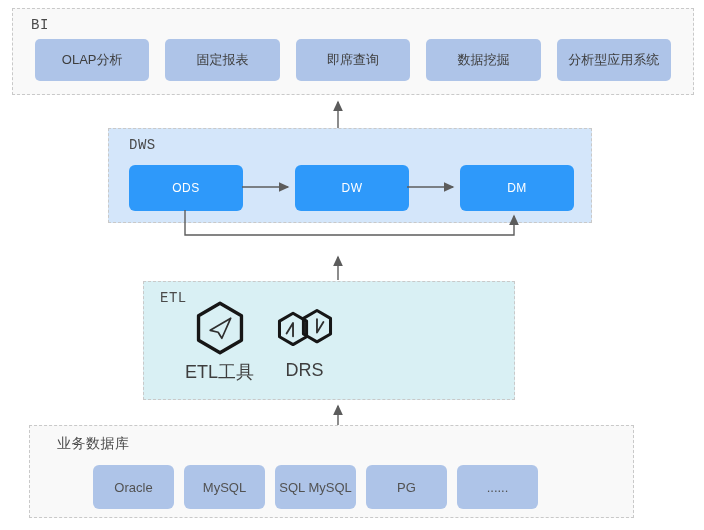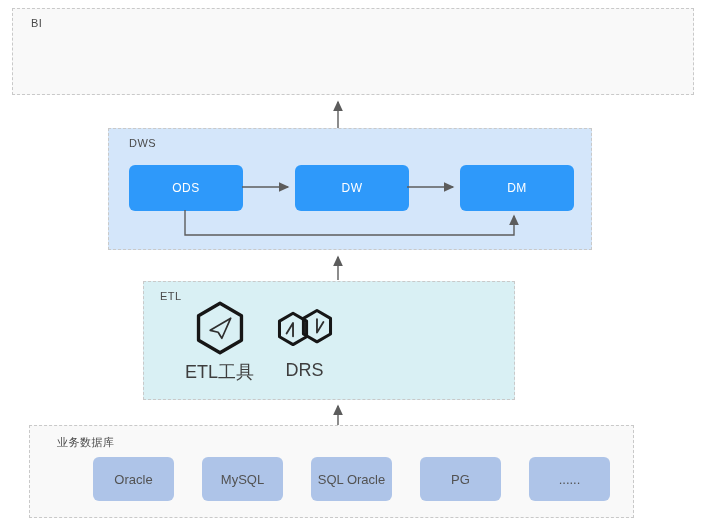--- a/index.html
+++ b/index.html
@@ -1,63 +1,70 @@
 <!DOCTYPE html>
 <html style="--accent-blue: #2e99fa; --chip-fill: #aec4e8; --dws-bg: #d4e6fa; --etl-bg: #d9f0f4; --panel-bg: #f9f9f9; --border-dashed: #c9c9c9; --arrow: #5c5c5c; --title-text: #4a4a4a; --chip-text: #3e3e3e; --node-text: #ffffff; --icon-stroke: #161616; --icon-glyph: #2e2e2e;"><head>
 <meta charset="utf-8">
 <style>
   html,body{margin:0;padding:0;background:#ffffff;font-family:"Liberation Sans",sans-serif;}
   .canvas{position:relative;width:704px;height:530px;background:#ffffff;overflow:hidden;}
 
   .layer{position:absolute;box-sizing:border-box;border:1px dashed var(--border-dashed,#c9c9c9);}
-  .layer-title{position:absolute;top:8px;left:18px;font-size:11px;color:var(--title-text,#4a4a4a);letter-spacing:.5px;}
+  .layer-title{position:absolute;top:8px;left:18px;font-size:14px;color:var(--title-text,#4a4a4a);letter-spacing:.5px;font-family:Liberation Mono, monospace;}
 
   
   .bi{left:12px;top:8px;width:682px;height:87px;background:var(--panel-bg,#f9f9f9);}
   .chip-row{position:absolute;left:22px;right:22px;bottom:13px;display:flex;gap:16px;}
   .chip{flex:1;height:42px;background:var(--chip-fill,#aec4e8);border-radius:5px;
         display:flex;align-items:center;justify-content:center;
         font-size:13px;color:var(--chip-text,#3e3e3e);white-space:nowrap;}
 
   
-  .dws{left:108px;top:128px;width:484px;height:122px;background:var(--dws-bg,#d4e6fa);}
+  .dws{left:108px;top:128px;width:484px;height:95px;background:var(--dws-bg,#d4e6fa);}
   .node{position:absolute;top:36px;width:114px;height:46px;background:var(--accent-blue,#2e99fa);
         border-radius:6px;color:var(--node-text,#fff);font-size:12px;
         display:flex;align-items:center;justify-content:center;letter-spacing:.5px;}
   .node-ods{left:20px}.node-dw{left:186px}.node-dm{left:351px}
 
   
   .etl{left:143px;top:281px;width:372px;height:119px;background:var(--etl-bg,#d9f0f4);}
   .tools{position:absolute;left:33px;top:17px;display:flex;}
   .tool{width:85px;display:flex;flex-direction:column;align-items:center;}
   .tool-icon-wrap{height:58px;display:flex;align-items:center;justify-content:center;}
   .tool-label{margin-top:3px;font-size:18px;color:var(--chip-text,#3e3e3e);white-space:nowrap;}
   .hex{fill:none;stroke:var(--icon-stroke,#161616);stroke-width:3.6;stroke-linejoin:round;}
   .hex-sm{stroke-width:3.3;}
   .glyph{fill:none;stroke:var(--icon-glyph,#2e2e2e);stroke-width:2;stroke-linecap:round;stroke-linejoin:round;}
   .glyph-thin{stroke-width:1.8;}
 
   
   .db{left:29px;top:425px;width:605px;height:93px;background:var(--panel-bg,#f9f9f9);}
   .db .layer-title{left:27px;top:9px;}
-  .db-row{position:absolute;left:63px;bottom:16px;display:flex;gap:28px;}
+  .db-row{position:absolute;left:63px;bottom:8px;display:flex;gap:10px;}
   .db-chip{flex:none;width:81px;height:44px;border-radius:6px;font-size:13px;color:#525252;}
 
   
   .connectors{position:absolute;left:0;top:0;width:704px;height:530px;pointer-events:none;}
   .cl{stroke:var(--arrow,#5c5c5c);stroke-width:1.4;fill:none;}
   .ah{fill:var(--arrow,#5c5c5c);}
 </style>
 </head>
 <body>
 
 <div class="canvas">
 
   <section class="layer bi">
     <div class="layer-title">BI</div>
+    <div class="chip-row">
+      <div class="chip">OLAP分析</div>
+      <div class="chip">固定报表</div>
+      <div class="chip">即席查询</div>
+      <div class="chip">数据挖掘</div>
+      <div class="chip">分析型应用系统</div>
+    </div>
   </section>
 
   <section class="layer dws">
     <div class="layer-title" style="left:20px;">DWS</div>
     <div class="node node-ods">ODS</div>
     <div class="node node-dw">DW</div>
     <div class="node node-dm">DM</div>
   </section>
 
   <section class="layer etl">
@@ -89,21 +96,21 @@
       </div>
 
     </div>
   </section>
 
   <section class="layer db">
     <div class="layer-title">业务数据库</div>
     <div class="db-row">
       <div class="chip db-chip">Oracle</div>
       <div class="chip db-chip">MySQL</div>
-      <div class="chip db-chip">SQL Oracle</div>
+      <div class="chip db-chip">SQL MySQL</div>
       <div class="chip db-chip">PG</div>
       <div class="chip db-chip">......</div>
     </div>
   </section>
 
   <svg class="connectors">
     <defs>
       <marker id="ah" markerWidth="9" markerHeight="8" refX="6.5" refY="3.5" orient="auto">
         <path class="ah" d="M0,0 L7.5,3.5 L0,7 Z"></path>
       </marker>

